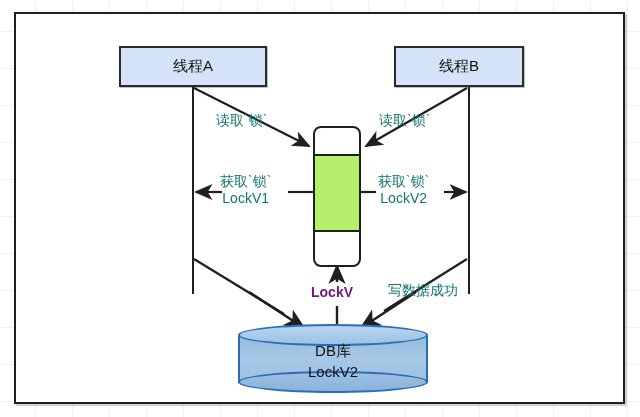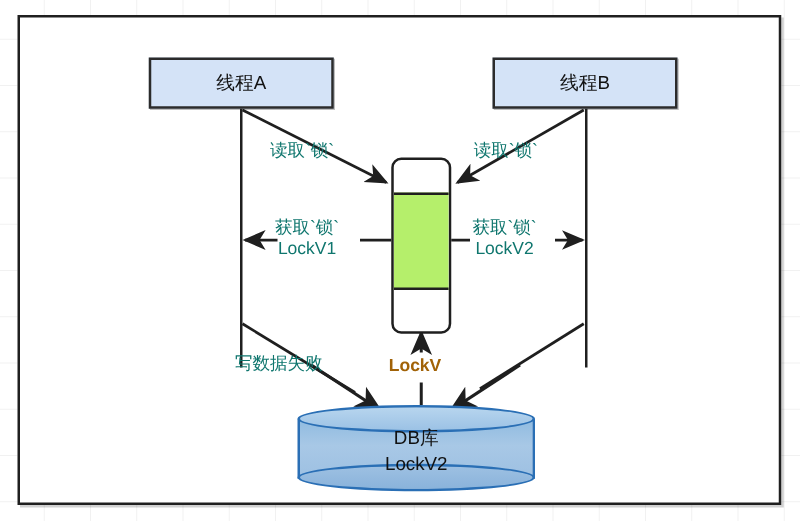--- a/index.html
+++ b/index.html
@@ -31,21 +31,21 @@
   .thread-box{
     position:absolute;
     background:#d4e3f7;
     border:2px solid #2b2b2b;
     box-sizing:border-box;
     display:flex;align-items:center;justify-content:center;
     font-size:15px;color:#111;
     box-shadow:1px 1px 0 rgba(0,0,0,0.25);
   }
   #thread-a{left:103px;top:32px;width:148px;height:41px;}
-  #thread-b{left:378px;top:32px;width:148px;height:41px;}
+  #thread-b{left:378px;top:32px;width:130px;height:41px;}
 
   .vline{
     position:absolute;
     width:2px;background:#1f1f1f;
   }
   #lifeline-a{left:176px;top:73px;height:207px;}
   #lifeline-b{left:452px;top:73px;height:207px;}
 
   
   #lock{
@@ -67,21 +67,21 @@
     border-bottom:2px solid #1f1f1f;
     box-sizing:border-box;
   }
 
   .lbl{
     position:absolute;
     font-size:14px;color:#0f766e;
     white-space:nowrap;
     line-height:17px;
   }
-  .lbl.red{color:#a16207;font-size:14px;}
+  .lbl.red{color:#701a75;font-size:14px;}
 
   #lbl-read-left{left:200px;top:98px;}
   #lbl-read-right{left:363px;top:98px;}
   #lbl-acq-left{left:204px;top:159px;text-align:center;}
   #lbl-acq-right{left:362px;top:159px;text-align:center;}
   #lbl-lockv{left:295px;top:270px;font-weight:bold;}
   #lbl-write-fail{left:172px;top:268px;}
   #lbl-write-ok{left:372px;top:268px;}
 
   
@@ -184,21 +184,21 @@
       <div>LockV1</div>
     </div>
 
     <div id="lbl-acq-right" class="lbl">
       <div>获取`锁`</div>
       <div>LockV2</div>
     </div>
 
     <div id="lbl-lockv" class="lbl red">LockV</div>
 
-    <div id="lbl-write-fail" class="lbl">写数据失败</div>
+    <div id="lbl-write-ok" class="lbl">写数据成功</div>
 
     <div id="db">
       <div id="db-body"></div>
       <div id="db-bottom"></div>
       <div id="db-top"></div>
       <div id="db-text">
         <div>DB库</div>
         <div>LockV2</div>
       </div>
     </div>

